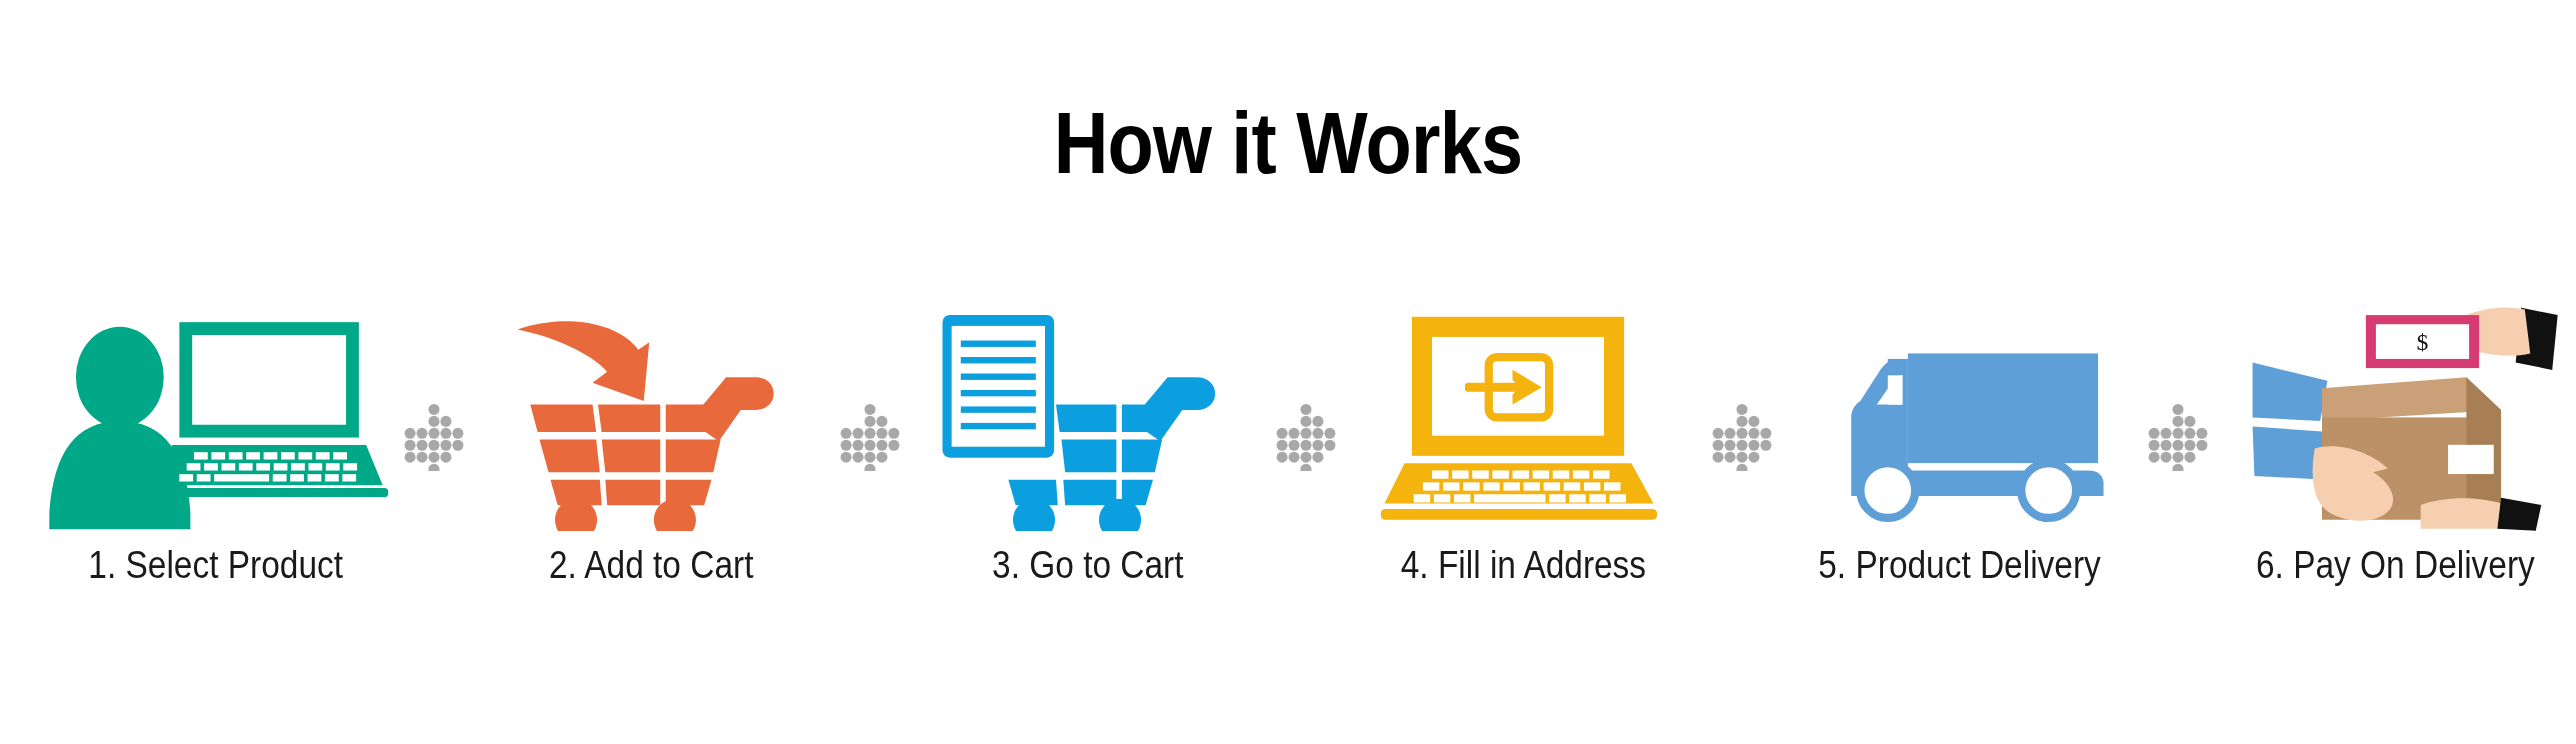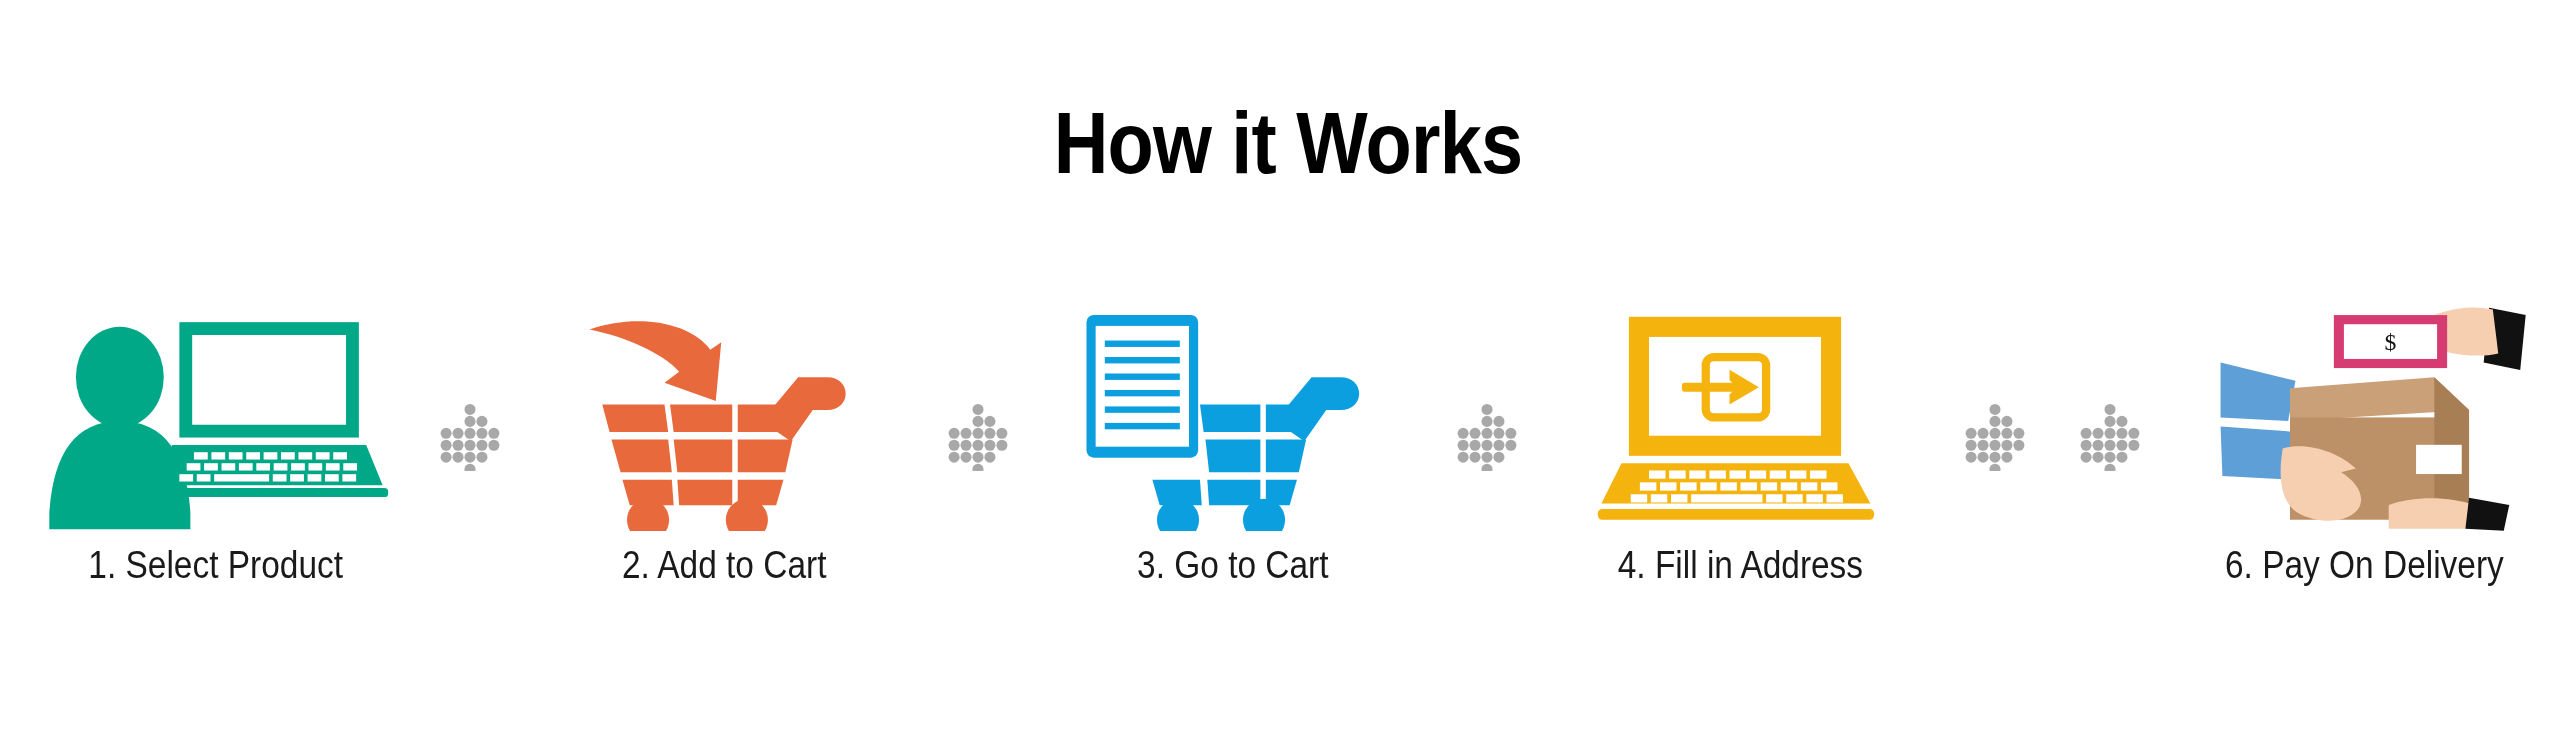--- a/index.html
+++ b/index.html
@@ -360,20 +360,42 @@
             <circle cx="63" cy="46" r="6"></circle>
           <circle cx="11" cy="59" r="6"></circle>
             <circle cx="24" cy="59" r="6"></circle>
             <circle cx="37" cy="59" r="6"></circle>
             <circle cx="50" cy="59" r="6"></circle>
           <circle cx="37" cy="72" r="6"></circle>
         </g>
       </svg>
     </div>
 
+    <div class="step">
+      <div class="step-icon">
+        <svg width="320" height="229" viewBox="0 0 350 250" aria-hidden="true">
+          <g fill="#5d9fd6">
+
+            <rect x="118" y="56" width="208" height="120"></rect>
+
+            <path d="M118 184 L 316 184 C 326 184, 332 190, 332 198 L 332 212 L 118 212 Z"></path>
+
+            <path d="M56 126 C 56 118, 60 112, 66 108 L 88 74 C 93 66, 100 62, 110 62 L 108 62 L 112 62 L 112 212 L 56 212 Z"></path>
+            <rect x="96" y="62" width="22" height="150"></rect>
+          </g>
+
+          <path d="M84 112 L 102 86 C 104 82, 107 80, 111 80 L 112 80 L 112 112 Z" fill="#ffffff"></path>
+          <rect x="96" y="80" width="16" height="32" fill="#ffffff"></rect>
+
+          <circle cx="96" cy="206" r="30" fill="#ffffff" stroke="#5d9fd6" stroke-width="9"></circle>
+          <circle cx="272" cy="206" r="30" fill="#ffffff" stroke="#5d9fd6" stroke-width="9"></circle>
+        </svg>
+      </div>
+      <div class="step-label">5. Product Delivery</div>
+    </div>
 
     <div class="separator">
       <svg width="68" height="68" viewBox="0 0 74 74" aria-hidden="true">
         <g class="sep-dot">
           <circle cx="37" cy="7" r="6"></circle>
           <circle cx="37" cy="20" r="6"></circle>
             <circle cx="50" cy="20" r="6"></circle>
           <circle cx="11" cy="33" r="6"></circle>
             <circle cx="24" cy="33" r="6"></circle>
             <circle cx="37" cy="33" r="6"></circle>

